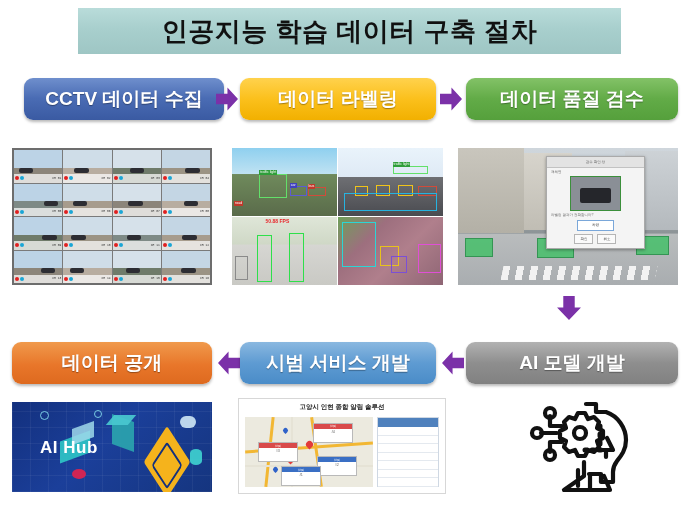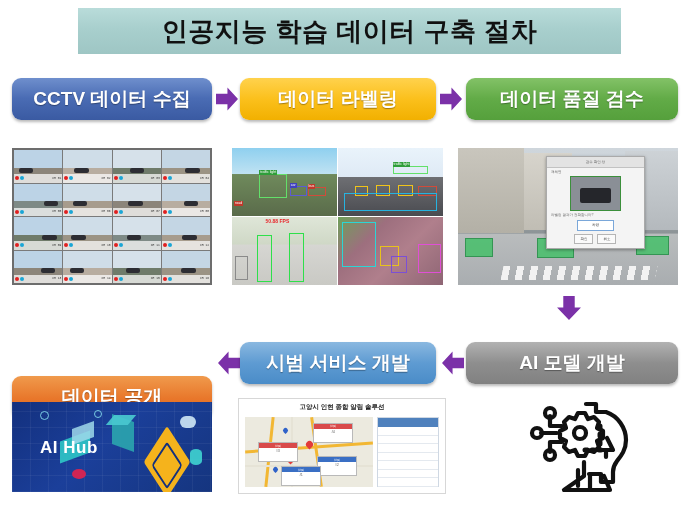--- a/index.html
+++ b/index.html
@@ -20,26 +20,26 @@
   
   .pbtn{
     position:absolute;border-radius:9px;display:flex;align-items:center;
     justify-content:center;color:#ffffff;font-weight:bold;font-size:19px;
     white-space:nowrap;box-shadow:0 2px 3px rgba(0,0,0,.28);
     text-shadow:0 1px 1px rgba(0,0,0,.35);
   }
   .pbtn-blue{background:linear-gradient(180deg,#6f8fcd 0%,#4a6cb4 48%,#3a5aa2 100%);}
   .pbtn-amber{background:linear-gradient(180deg,#ffd24d 0%,#fbc01c 50%,#f2b000 100%);}
   .pbtn-green{background:linear-gradient(180deg,#83c267 0%,#62ab47 50%,#55a03c 100%);}
-  .pbtn-orange{background:linear-gradient(180deg,#f09a4c 0%,#e8762a 55%,#de6a1f 100%);margin-top:34px;}
+  .pbtn-orange{background:linear-gradient(180deg,#f09a4c 0%,#e8762a 55%,#de6a1f 100%);}
   .pbtn-lblue{background:linear-gradient(180deg,#8ab8e0 0%,#5e9bd2 50%,#4a8cc8 100%);}
   .pbtn-gray{background:linear-gradient(180deg,#b2b2b2 0%,#8e8e8e 50%,#818181 100%);}
 
   
-  #btn-collect{left:12px;top:78px;width:200px;height:42px;}
+  #btn-collect{left:24px;top:78px;width:200px;height:42px;}
   #btn-label{left:240px;top:78px;width:196px;height:42px;}
   #btn-quality{left:466px;top:78px;width:212px;height:42px;}
   
   #btn-open{left:12px;top:342px;width:200px;height:42px;}
   #btn-pilot{left:240px;top:342px;width:196px;height:42px;}
   #btn-model{left:466px;top:342px;width:212px;height:42px;}
 
   
   .arrow{position:absolute;}
   .arrow-r{

